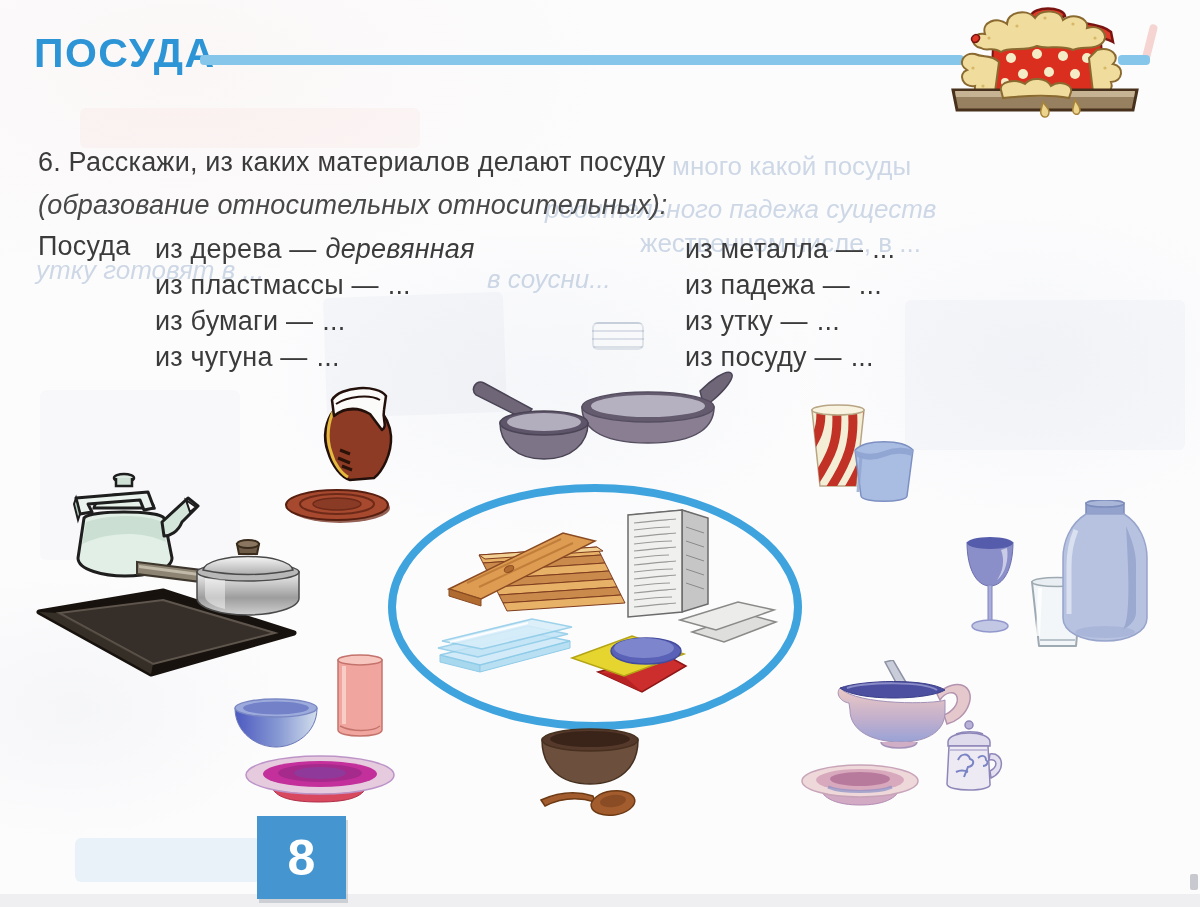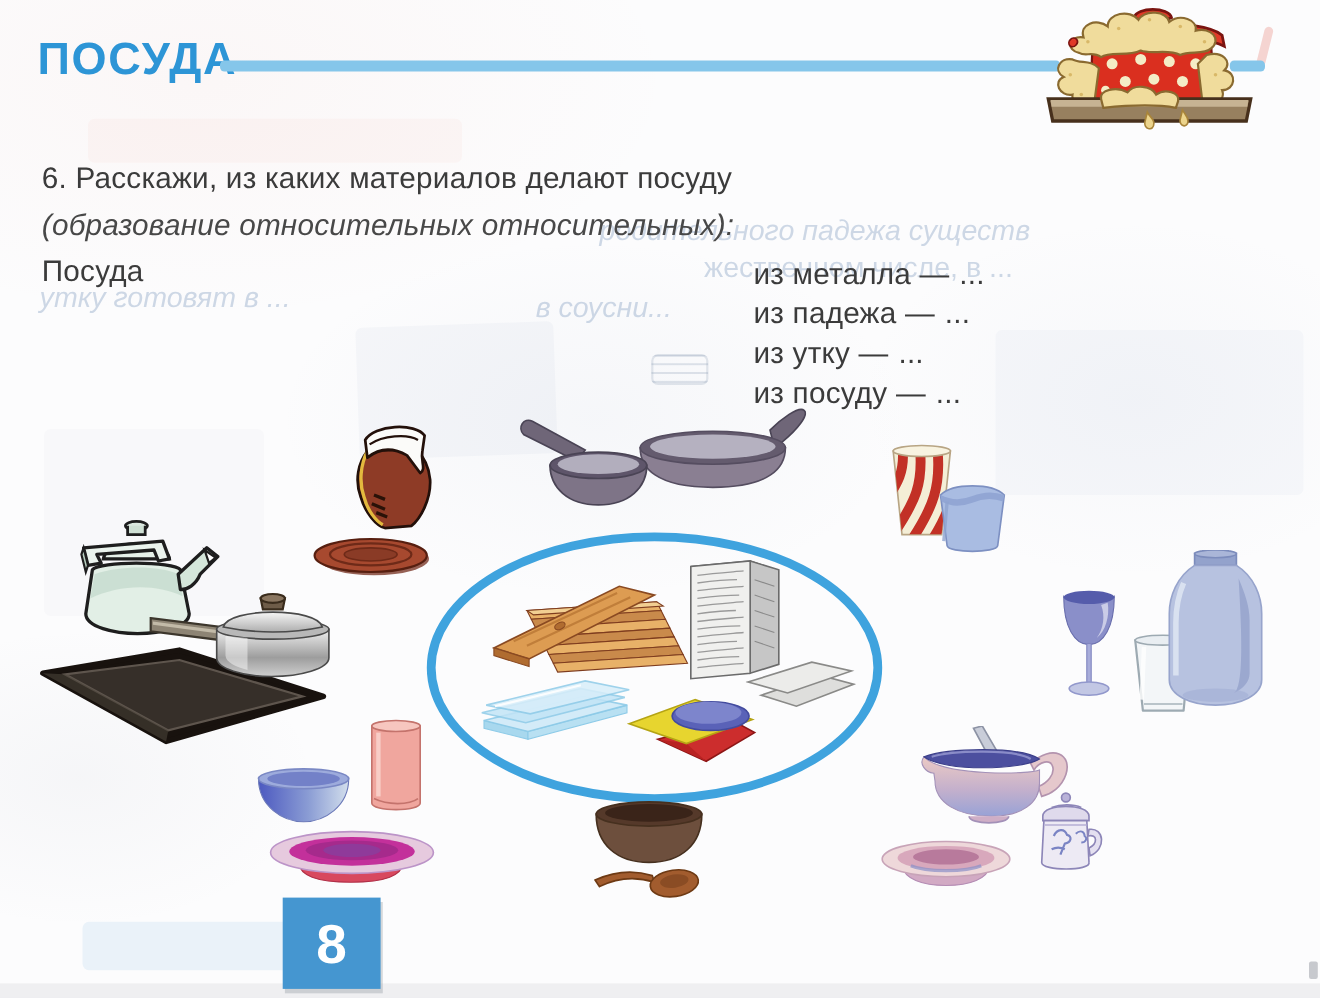--- a/index.html
+++ b/index.html
@@ -103,29 +103,36 @@
         </g>
       <path d="M8,88 L192,88 L188,108 L12,108 Z" fill="#97805f" stroke="#47301c" stroke-width="3"></path>
       <path d="M10,89 L190,89 L189,95 L11,95 Z" fill="#c6b393"></path>
       <path d="M56,88 C54,80 70,76 80,82 C86,74 102,76 106,84 C114,78 128,82 126,90 L124,96 C102,92 78,94 58,96 Z" fill="#f0dc9c" stroke="#8a6a30" stroke-width="2"></path>
       <path d="M96,108 C94,116 104,118 104,110 C104,106 100,104 98,100 Z" fill="#ecd48c" stroke="#a8843a" stroke-width="1.5"></path>
       <path d="M128,106 C126,113 135,115 135,108 C135,104 132,102 130,98 Z" fill="#ecd48c" stroke="#a8843a" stroke-width="1.5"></path>
       <path d="M28,40 C24,36 30,30 34,34 C36,37 32,42 28,40 Z" fill="#e03a28" stroke="#7a1410" stroke-width="1.5"></path>
     </svg>
   </div>
 
+  <div class="ghost" style="left:672px;top:151px">много какой посуды</div>
   <div class="ghost" style="left:640px;top:228px">жественном числе, в ...</div>
   <div class="ghost italic" style="left:545px;top:194px">родительного падежа существ</div>
   <div class="ghost italic" style="left:487px;top:264px">в соусни...</div>
   <div class="ghost italic" style="left:36px;top:255px">утку готовят в ...</div>
 
   <div class="abs txt" style="left:38px;top:147px">6. Расскажи, из каких материалов делают посуду</div>
   <div class="abs txt italic" style="left:38px;top:190px;color:#484848">(образование относительных относительных):</div>
   <div class="abs txt" style="left:38px;top:231px">Посуда</div>
 
+  <div class="abs txt rows" style="left:155px;top:231px">
+    <div class="row"><span>из дерева —</span><span class="ans italic">деревянная</span></div>
+    <div class="row"><span>из пластмассы —</span><span class="ans">...</span></div>
+    <div class="row"><span>из бумаги —</span><span class="ans">...</span></div>
+    <div class="row"><span>из чугуна —</span><span class="ans">...</span></div>
+  </div>
 
   <div class="abs txt rows" style="left:685px;top:231px">
     <div class="row"><span>из металла —</span><span class="ans">...</span></div>
     <div class="row"><span>из падежа —</span><span class="ans">...</span></div>
     <div class="row"><span>из утку —</span><span class="ans">...</span></div>
     <div class="row"><span>из посуду —</span><span class="ans">...</span></div>
   </div>
 
   <div class="abs" style="left:385px;top:482px;width:420px;height:250px">
     <svg viewBox="0 0 420 250">

